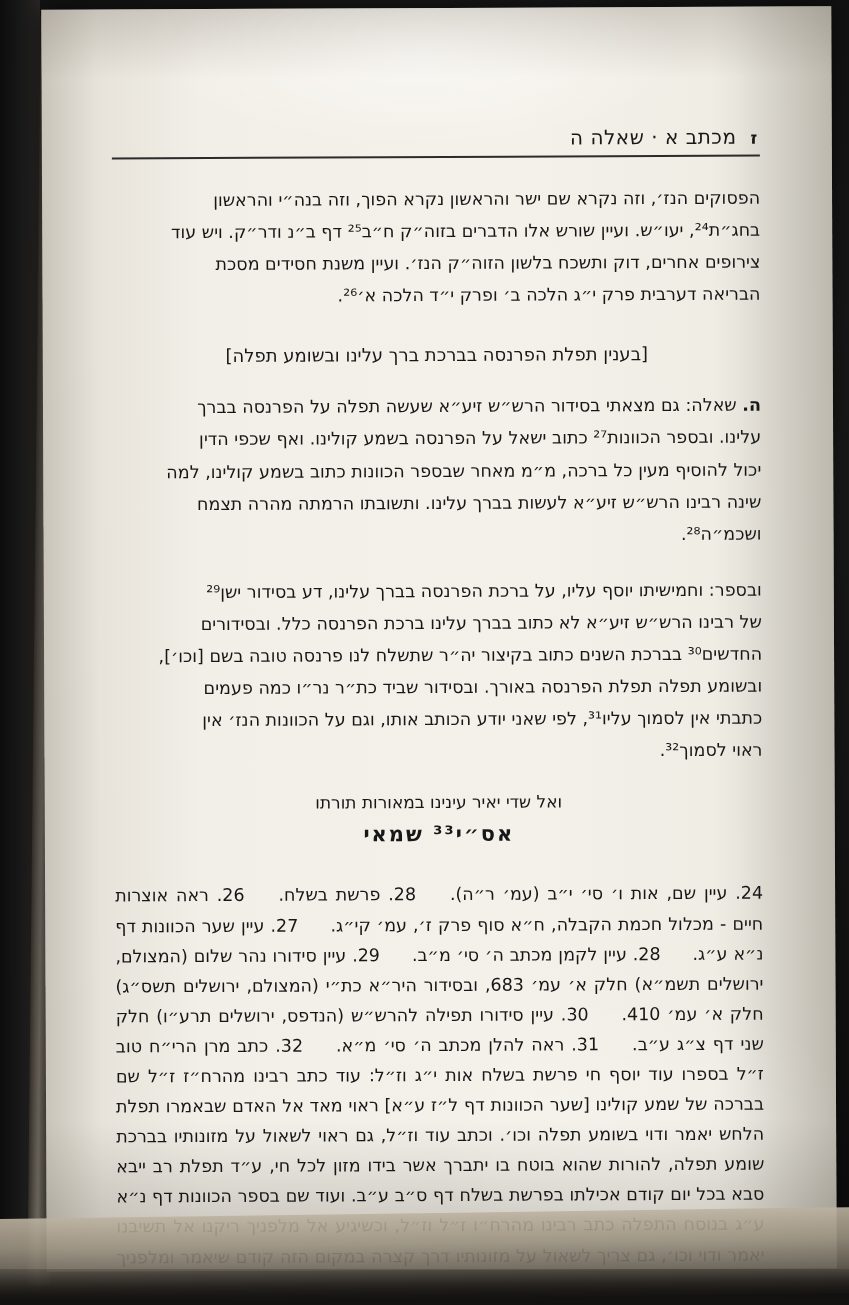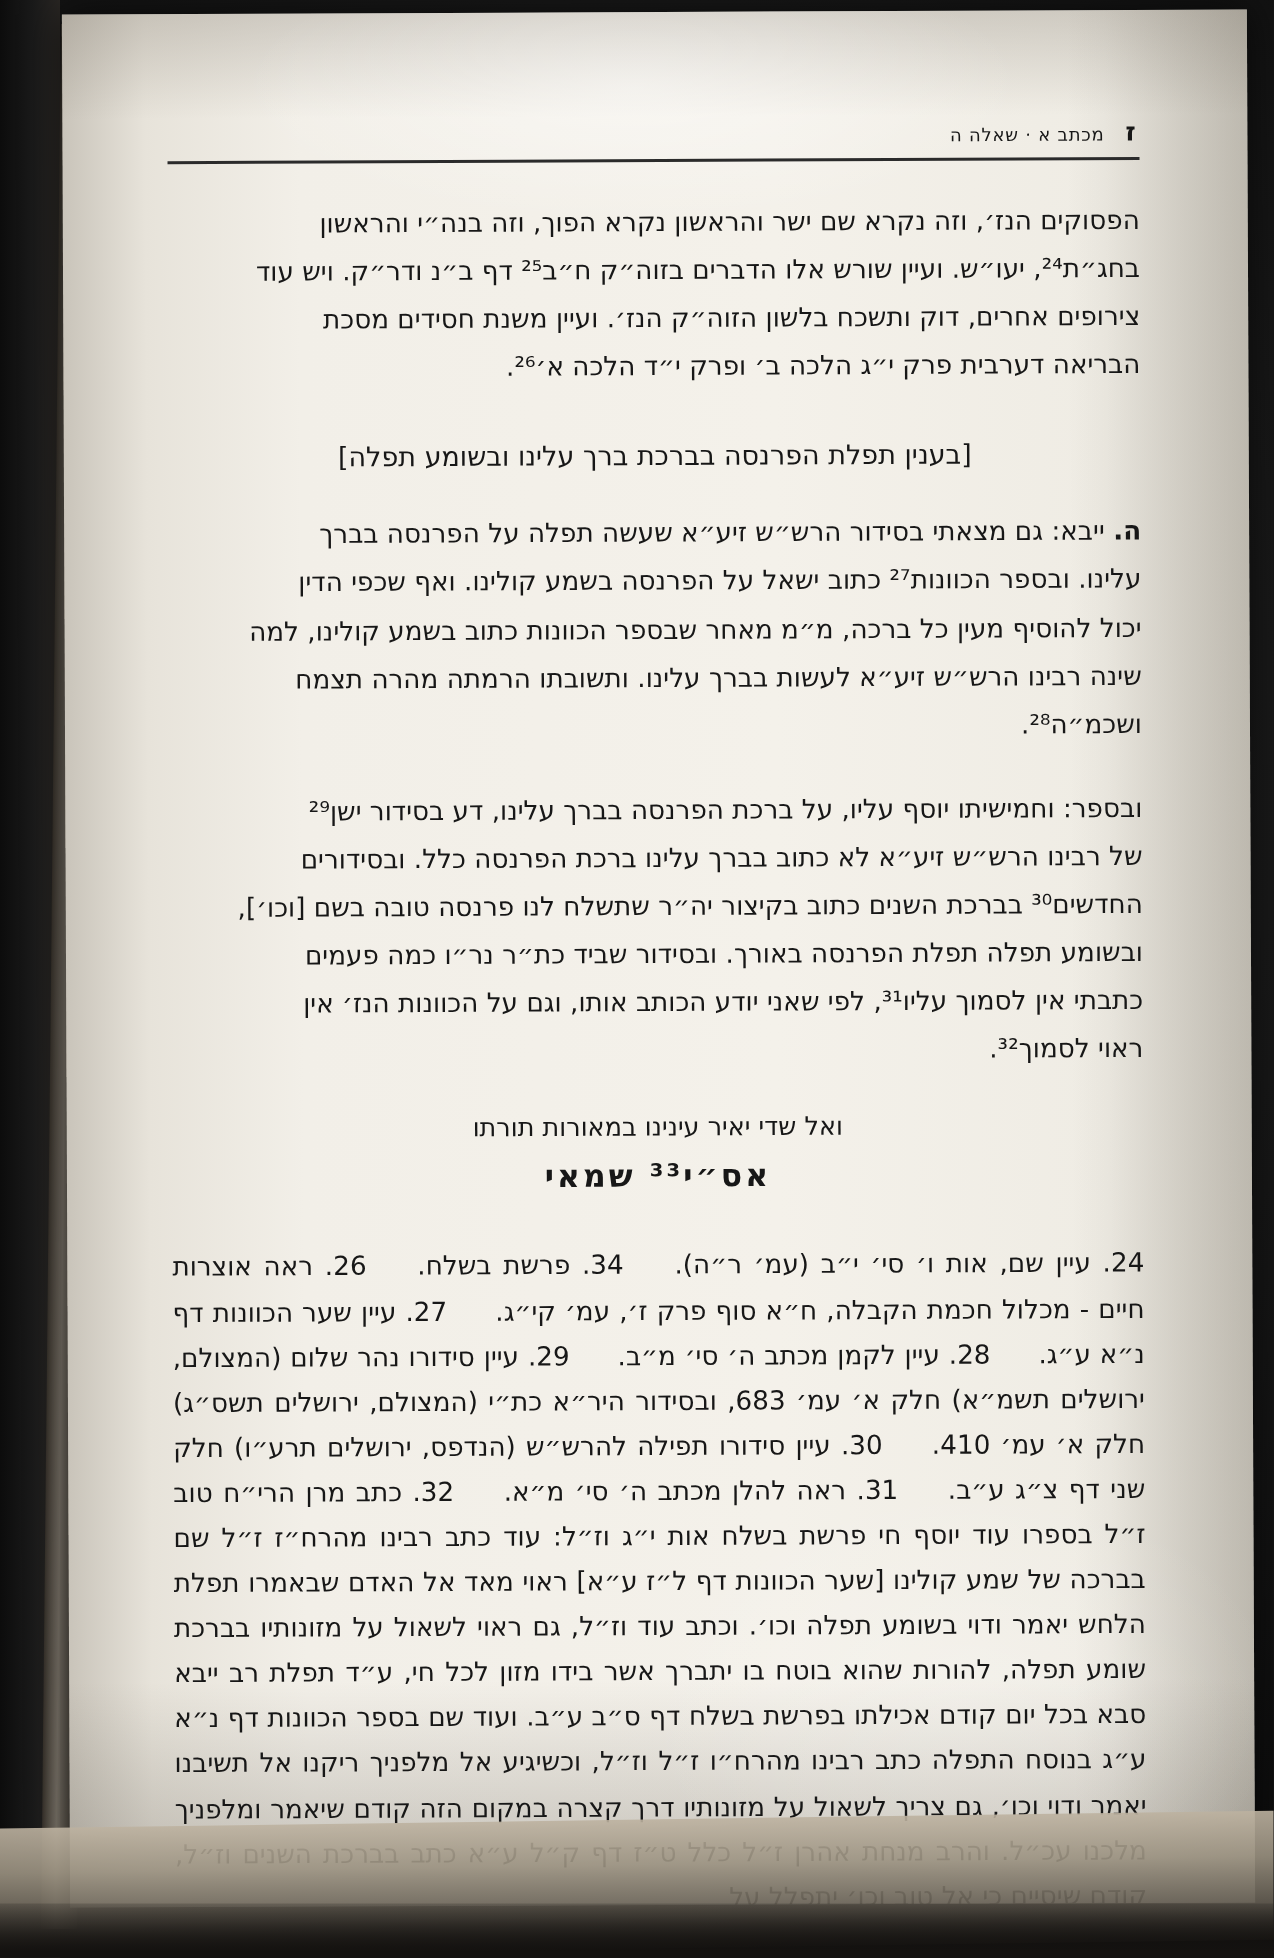--- a/index.html
+++ b/index.html
@@ -121,21 +121,22 @@
     font-size: 16.5px;
     letter-spacing: .5px;
     padding-bottom: 6px;
   }
   .runhead .folio {
     font-size: 17px;
     font-weight: 700;
     margin-right: 2px;
   }
   .runhead .title {
-    font-size: 12px;
+    font-size: 20px;
+    margin-top: 46px;
   }
   .rule {
     height: 2px;
     background: #2b2b2b;
     margin: 0 0 26px 0;
     width: 100%;
   }
 
   p {
     margin: 0 0 2px 0;
@@ -238,21 +239,21 @@
       <p>בחג״ת²⁴, יעו״ש. ועיין שורש אלו הדברים בזוה״ק ח״ב²⁵ דף ב״נ ודר״ק. ויש עוד</p>
       <p>צירופים אחרים, דוק ותשכח בלשון הזוה״ק הנז׳. ועיין משנת חסידים מסכת</p>
       <p>הבריאה דערבית פרק י״ג הלכה ב׳ ופרק י״ד הלכה א׳²⁶.</p>
     </div>
 
     <div class="section-head">[בענין תפלת הפרנסה בברכת ברך עלינו ובשומע תפלה]</div>
 
     <div class="body-block">
       <p>
         <span class="qa-num">ה.</span>
-        <span>ייבא:</span>
+        <span>שאלה:</span>
         <span>גם מצאתי בסידור הרש״ש זיע״א שעשה תפלה על הפרנסה בברך</span>
       </p>
       <p>עלינו. ובספר הכוונות²⁷ כתוב ישאל על הפרנסה בשמע קולינו. ואף שכפי הדין</p>
       <p>יכול להוסיף מעין כל ברכה, מ״מ מאחר שבספר הכוונות כתוב בשמע קולינו, למה</p>
       <p>שינה רבינו הרש״ש זיע״א לעשות בברך עלינו. ותשובתו הרמתה מהרה תצמח</p>
       <p>ושכמ״ה²⁸.</p>
     </div>
 
     <div class="body-block">
       <p>
@@ -267,21 +268,21 @@
     </div>
 
     <div class="signature-line">ואל שדי יאיר עינינו במאורות תורתו</div>
     <div class="signature-name">אס״י³³ שמאי</div>
 
     <div class="notes-rule"></div>
 
     <div class="notes">
       <p class="noterow">
         <span class="inline-note">24. עיין שם, אות ו׳ סי׳ י״ב (עמ׳ ר״ה).</span>
-        <span class="inline-note">34. פרשת בשלח.</span>
+        <span class="inline-note">28. פרשת בשלח.</span>
         <span class="inline-note">26. ראה אוצרות חיים - מכלול חכמת הקבלה, ח״א סוף פרק ז׳, עמ׳ קי״ג.</span>
         <span class="inline-note">27. עיין שער הכוונות דף נ״א ע״ג.</span>
         <span class="inline-note">28. עיין לקמן מכתב ה׳ סי׳ מ״ב.</span>
         <span class="inline-note">29. עיין סידורו נהר שלום (המצולם, ירושלים תשמ״א) חלק א׳ עמ׳ 683, ובסידור היר״א כת״י (המצולם, ירושלים תשס״ג) חלק א׳ עמ׳ 410.</span>
         <span class="inline-note">30. עיין סידורו תפילה להרש״ש (הנדפס, ירושלים תרע״ו) חלק שני דף צ״ג ע״ב.</span>
         <span class="inline-note">31. ראה להלן מכתב ה׳ סי׳ מ״א.</span>
         <span>32. כתב מרן הרי״ח טוב ז״ל בספרו עוד יוסף חי פרשת בשלח אות י״ג וז״ל: עוד כתב רבינו מהרח״ז ז״ל שם בברכה של שמע קולינו [שער הכוונות דף ל״ז ע״א] ראוי מאד אל האדם שבאמרו תפלת הלחש יאמר ודוי בשומע תפלה וכו׳. וכתב עוד וז״ל, גם ראוי לשאול על מזונותיו בברכת שומע תפלה, להורות שהוא בוטח בו יתברך אשר בידו מזון לכל חי, ע״ד תפלת רב ייבא סבא בכל יום קודם אכילתו בפרשת בשלח דף ס״ב ע״ב. ועוד שם בספר הכוונות דף נ״א ע״ג בנוסח התפלה כתב רבינו מהרח״ו ז״ל וז״ל, וכשיגיע אל מלפניך ריקנו אל תשיבנו יאמר ודוי וכו׳, גם צריך לשאול על מזונותיו דרך קצרה במקום הזה קודם שיאמר ומלפניך מלכנו עכ״ל. והרב מנחת אהרן ז״ל כלל ט״ז דף ק״ל ע״א כתב בברכת השנים וז״ל, קודם שיסיים כי אל טוב וכו׳ יתפלל על</span>
       </p>
     </div>
 

